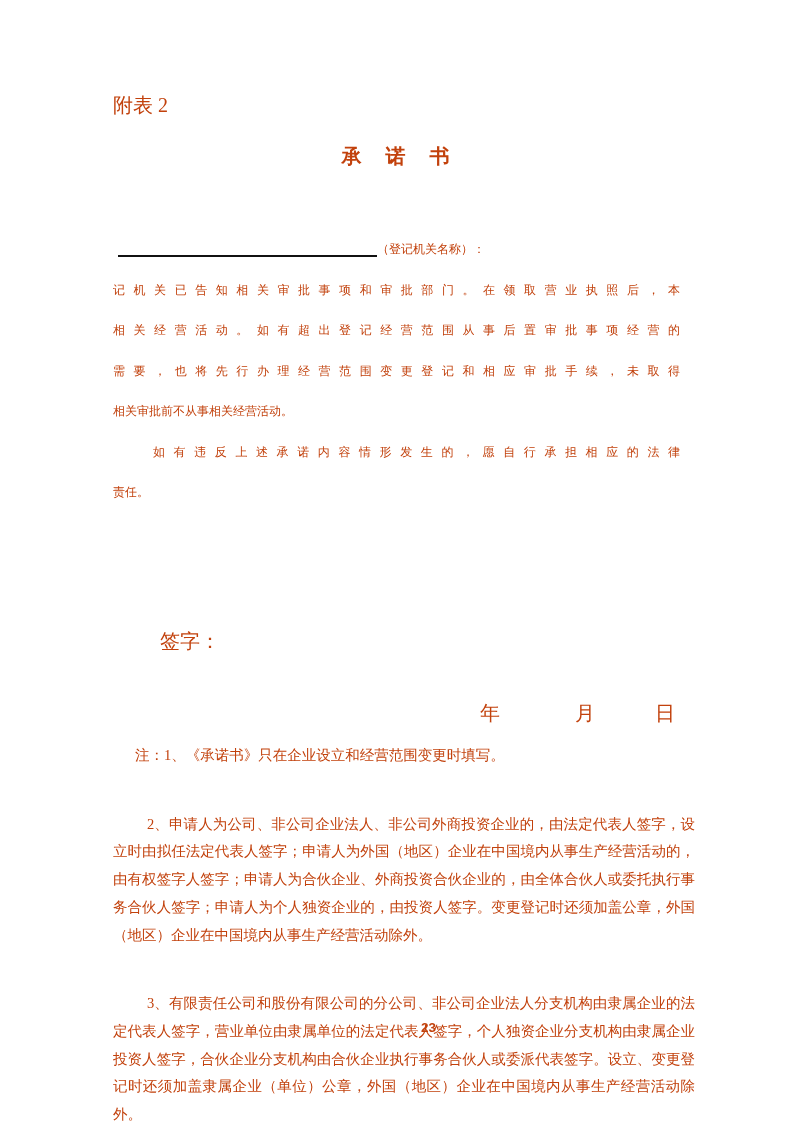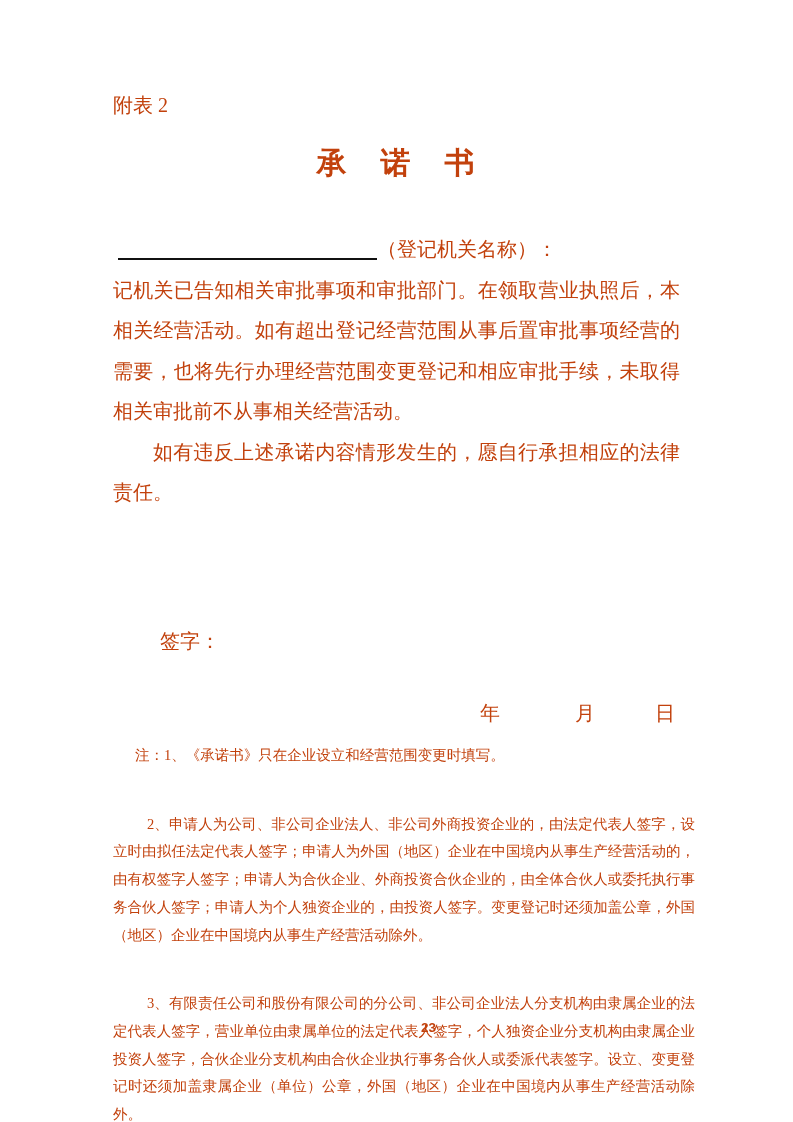--- a/index.html
+++ b/index.html
@@ -15,29 +15,29 @@
   .appendix-label {
     position: absolute;
     top: 92px; left: 113px;
     font-size: 20px;
   }
   .doc-title {
     position: absolute;
     top: 143px; left: 0;
     width: 100%;
     text-align: center;
-    font-size: 30px;
+    font-size: 20px;
     font-weight: bold;
     letter-spacing: 2px;
   }
   .content {
     position: absolute;
     top: 229px; left: 113px;
     width: 567px;
-    font-size: 20px;
+    font-size: 12px;
   }
   .line {
     height: 40.5px;
     line-height: 40.5px;
   }
   .just {
     text-align: justify;
     text-align-last: justify;
     text-justify: inter-character;
   }

